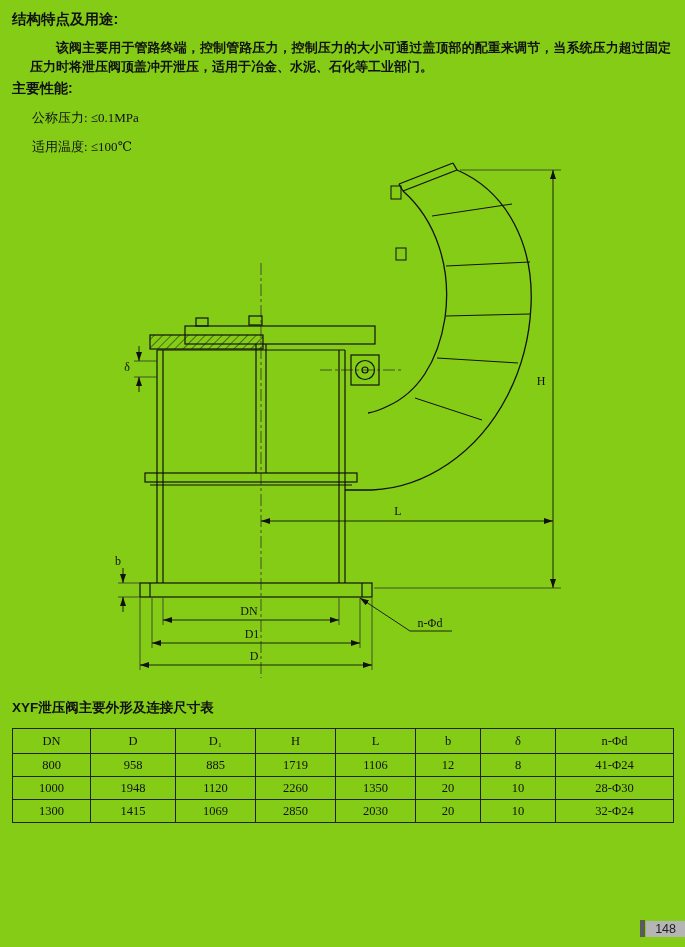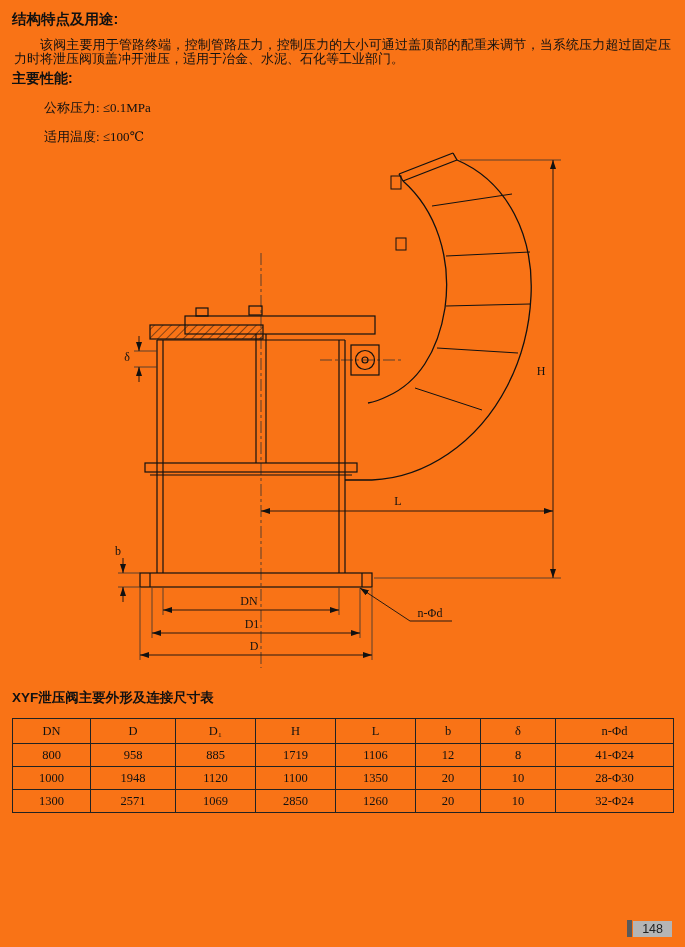--- a/index.html
+++ b/index.html
@@ -1,31 +1,31 @@
 <!DOCTYPE html>
 <html><head>
 <meta charset="utf-8">
 <style>
   html,body { margin:0; padding:0; background:#fff; }
   .page {
-    position:relative; width:685px; height:947px; background:#f97316;
+    position:relative; width:685px; height:947px; background:#84cc16;
     font-family:"Liberation Serif","DejaVu Serif",serif; color:#111; overflow:hidden;
   }
   .h-bold { font-family:"Liberation Sans","DejaVu Sans",sans-serif; font-weight:bold; }
   .sec-title { font-size:14.5px; margin:10px 0 0 12px; }
-  .intro { font-size:13px; line-height:14px; margin:9px 14px 0 14px; text-indent:2em; text-align:justify; }
+  .intro { font-size:13px; line-height:19px; margin:9px 14px 0 30px; text-indent:2em; text-align:justify;font-weight:bold; }
   .sub-title { font-size:14px; margin:4px 0 0 12px; }
-  .spec { font-size:13px; margin:11px 0 0 44px; }
+  .spec { font-size:13px; margin:11px 0 0 32px; }
   svg.drawing { display:block; margin:2px 0 0 0; }
   svg.drawing text { font-family:"Liberation Serif","DejaVu Serif",serif; font-size:12px; fill:#111; stroke:none; }
   .tbl-title { font-size:13.5px; margin:6px 0 11px 12px; }
   table.dims { border-collapse:collapse; margin-left:12px; width:661px; font-size:12.5px; table-layout:fixed; }
   table.dims td { border:1px solid #222; text-align:center; height:20px; padding:1px 2px; overflow:hidden; }
   table.dims tr.hdr td { height:22px; }
-  .footer { position:absolute; right:13px; bottom:10px; display:flex; align-items:center; gap:1px;
+  .footer { position:absolute; right:0; bottom:10px; display:flex; align-items:center; gap:1px;
             font-family:"Liberation Sans","DejaVu Sans",sans-serif; }
   .footer .bar { width:5px; height:17px; background:#5a5a5a; }
   .footer .num { background:#b5b5b5; padding:1px 9px; font-size:12.5px; color:#222; }
 </style>
 </head>
 <body>
 
 <div class="page">
 
   <div class="sec-title h-bold">结构特点及用途:</div>
@@ -165,32 +165,32 @@
         <td>1719</td>
         <td>1106</td>
         <td>12</td>
         <td>8</td>
         <td>41-Φ24</td>
       </tr>
       <tr>
         <td>1000</td>
         <td>1948</td>
         <td>1120</td>
-        <td>1100</td>
+        <td>2260</td>
         <td>1350</td>
         <td>20</td>
         <td>10</td>
         <td>28-Φ30</td>
       </tr>
       <tr>
         <td>1300</td>
-        <td>2571</td>
+        <td>1415</td>
         <td>1069</td>
         <td>2850</td>
-        <td>1260</td>
+        <td>2030</td>
         <td>20</td>
         <td>10</td>
         <td>32-Φ24</td>
       </tr>
     </tbody>
   </table>
 
   <div class="footer">
     <div class="bar"></div>
     <div class="num">148</div>

